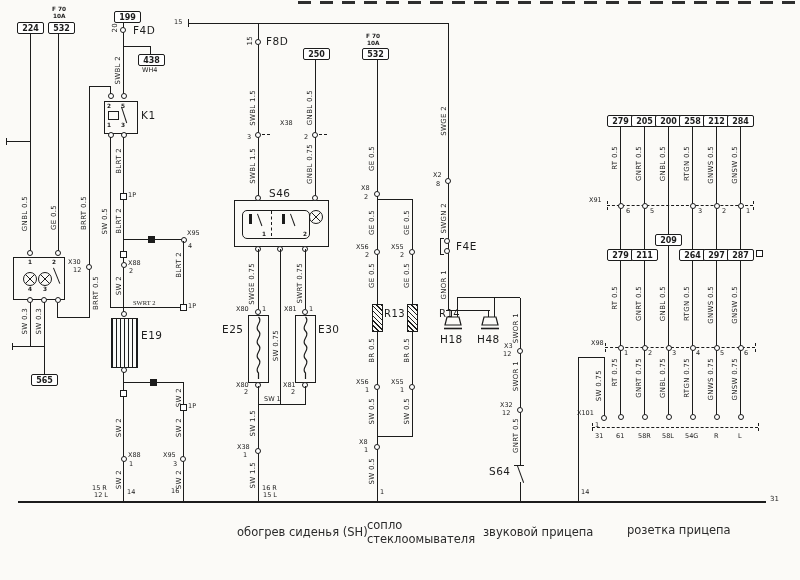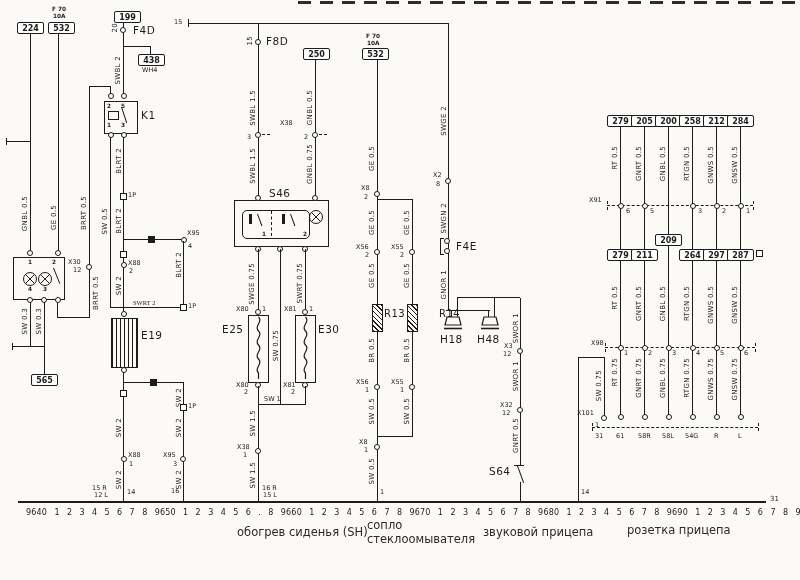--- a/index.html
+++ b/index.html
@@ -422,20 +422,19 @@
   <i class="p" style="left:738px;top:414px;"></i>
   <span class="t" style="left:616px;top:433px;">61</span>
   <span class="t" style="left:638px;top:433px;">58R</span>
   <span class="t" style="left:662px;top:433px;">58L</span>
   <span class="t" style="left:685px;top:433px;">54G</span>
   <span class="t" style="left:714px;top:433px;">R</span>
   <span class="t" style="left:738px;top:433px;">L</span>
 
   <i class="ln" style="left:18px;top:501px;width:748px;height:1.6px;"></i>
   <span class="t" style="left:770px;top:496px;font-size:7px;">31</span>
-  <div class="tracks" style="left:26px;top:508px;">9640 1 2 3 4 5 6 7 8 9650 1 2 3 4 5 6 . 8 9660 1 2 3 4 5 6 7 8 9670 1 2 3 4 5 6 7 8 9680 1 2 3 4 5 6 7 8 9690 1 2 3 4 5 6 7 8 9</div>
   <span class="cap" style="left:237px;top:526px;">обогрев сиденья (SH)</span>
   <span class="cap" style="left:367px;top:519px;">сопло</span>
   <span class="cap" style="left:367px;top:533px;">стеклоомывателя</span>
   <span class="cap" style="left:483px;top:526px;">звуковой прицепа</span>
   <span class="cap" style="left:627px;top:524px;">розетка прицепа</span>
 
 </div>
 
 </body></html>

